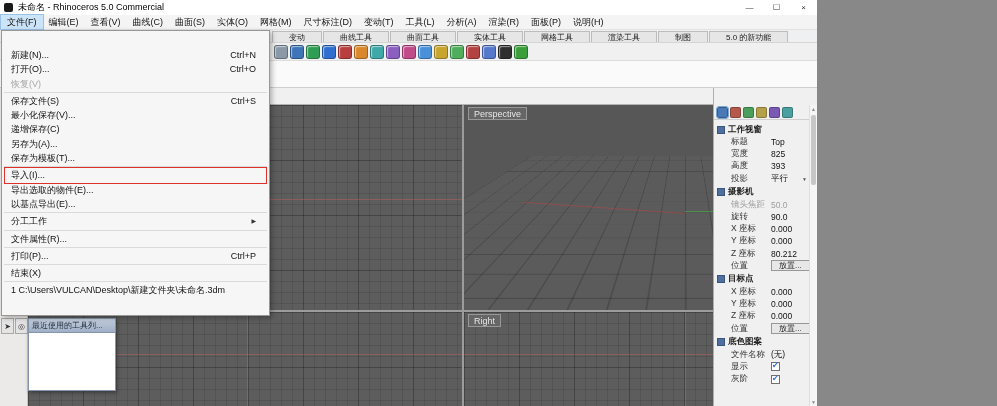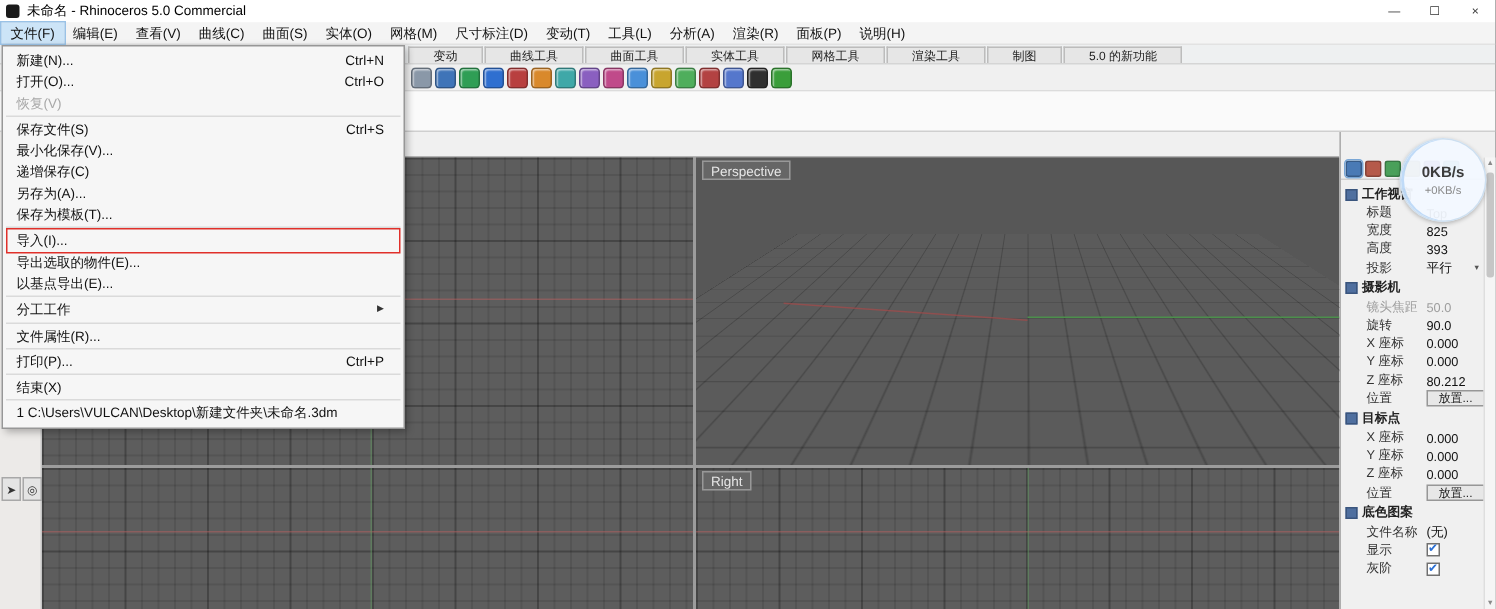--- a/index.html
+++ b/index.html
@@ -1,18 +1,18 @@
 <!DOCTYPE html>
 <html><head>
 <meta charset="utf-8">
 <style>
   * { margin:0; padding:0; box-sizing:border-box; }
   html,body { background:#888; }
   body { font-family:"Liberation Sans","DejaVu Sans",sans-serif; }
-  .window { position:relative; width:997px; height:406px; background:#f0f0f0; overflow:hidden;
+  .window { position:relative; width:817px; height:406px; background:#f0f0f0; overflow:hidden;
             font-size:9px; color:#111; }
 
   
   .titlebar { height:15px; background:#ffffff; display:flex; align-items:center; }
   .app-icon { width:9px; height:9px; background:#1a1a1a; border-radius:2px; margin:0 5px 0 4px; }
   .win-title { font-size:9px; color:#000; }
   .win-controls { margin-left:auto; display:flex; height:100%; }
   .win-btn { width:27px; text-align:center; font-size:8px; line-height:15px; color:#333; cursor:default; }
 
   
@@ -89,21 +89,21 @@
               height:11px; line-height:10px; padding:0 7px; color:#222; }
   .cb { width:9px; height:9px; border:1px solid #707070; background:#fff; position:relative; }
   .cb::after { content:"✔"; position:absolute; left:0px; top:-2px; font-size:8px; color:#2a6fd4; }
   .panel-scroll { position:absolute; right:0; top:17px; bottom:0; width:8px; background:#f5f5f5; border-left:1px solid #dedede; }
   .ps-arrow { font-size:5px; color:#8a8a8a; text-align:center; height:8px; line-height:8px; }
   .ps-thumb { position:absolute; top:10px; left:1px; width:5px; height:70px; background:#c6c6c6; border-radius:2px; }
   .ps-arrow.down { position:absolute; bottom:0; left:0; right:0; }
 
   
   .file-menu { position:absolute; left:1px; top:30px; width:269px; background:#f6f6f6;
-               border:1px solid #979797; box-shadow:2px 2px 5px rgba(0,0,0,.28); z-index:50; padding:2px 0; }
+               border:1px solid #979797; box-shadow:2px 2px 5px rgba(0,0,0,.28); z-index:50; padding:17px 0; }
   .fm-item { height:14.3px; line-height:14.3px; display:flex; align-items:center; padding:0 13px 0 9px;
              position:relative; color:#111; font-size:9px; }
   .fm-item.disabled { color:#a8a8a8; }
   .fm-item.red::after { content:""; position:absolute; left:2px; right:2px; top:-1px; bottom:-1px;
                         border:1px solid #e0302a; pointer-events:none; }
   .fm-short { margin-left:auto; }
   .fm-sub { margin-left:auto; font-size:6px; color:#333; }
   .fm-sep { height:1px; background:#dadada; margin:1px 2px; }
 
   
@@ -400,19 +400,23 @@
       <div class="fm-sep"></div>
       <div class="fm-item">
         <span class="fm-label">结束(X)</span>
       </div>
       <div class="fm-sep"></div>
       <div class="fm-item">
         <span class="fm-label">1 C:\Users\VULCAN\Desktop\新建文件夹\未命名.3dm</span>
       </div>
     </div>
 
+  <div class="float-tb">
+    <div class="float-tb-title">最近使用的工具列...</div>
+    <div class="float-tb-body"></div>
+  </div>
 
   <div class="speed-bubble">
     <div class="speed-main">0KB/s</div>
     <div class="speed-sub">+0KB/s</div>
   </div>
 
 </div>
 
 </body></html>

